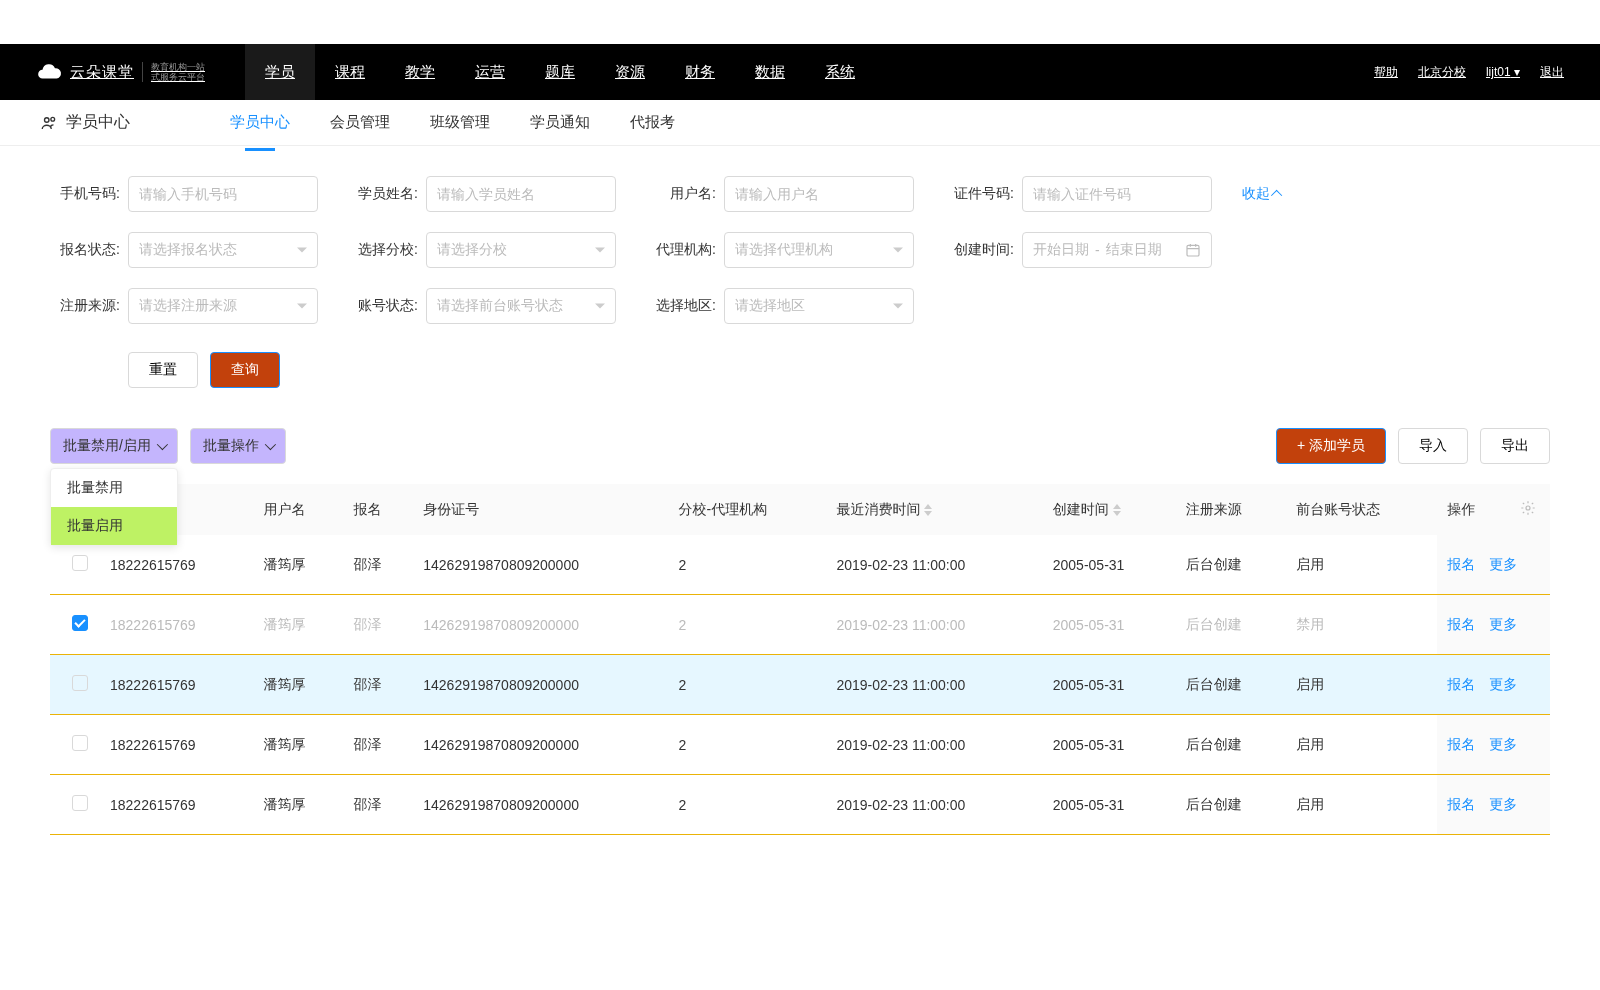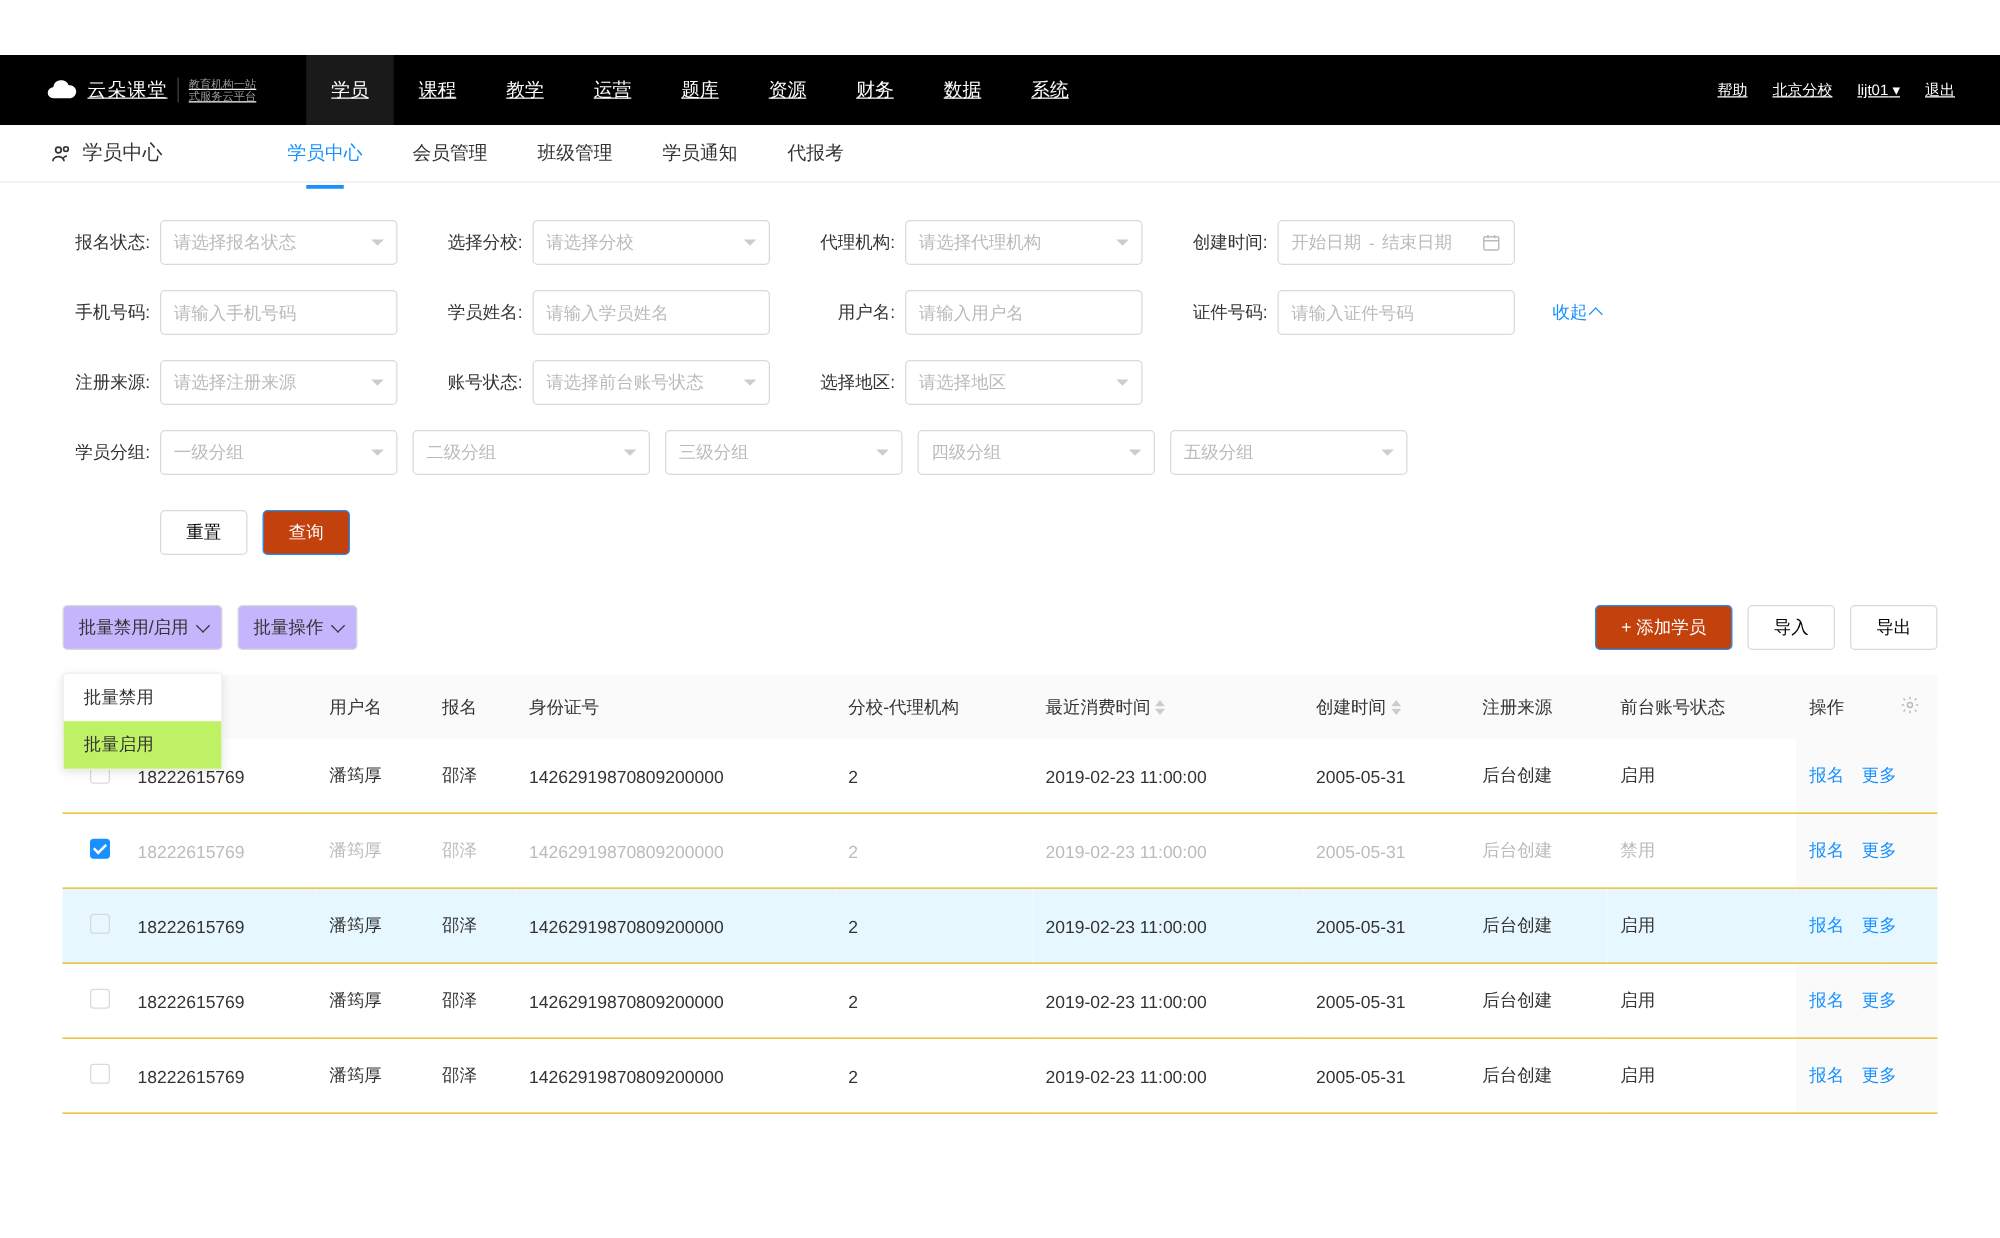--- a/index.html
+++ b/index.html
@@ -34,21 +34,21 @@
 .date-range-icon{position:absolute;right:10px;top:50%;transform:translateY(-50%);color:#bbb;}
 .collapse-link{color:#1890ff;cursor:pointer;display:flex;align-items:center;gap:4px;font-size:14px;}
 .group-selects{display:flex;gap:12px;}
 .btn{height:36px;padding:0 20px;border-radius:4px;cursor:pointer;font-size:14px;display:inline-flex;align-items:center;justify-content:center;border:1px solid #d9d9d9;background:#fff;}
 .btn-primary{background:#c2410c;color:#fff;border-color:#1890ff;}
 .btn-row{display:flex;gap:12px;margin-left:78px;margin-top:8px;}
 .toolbar{display:flex;align-items:center;margin-top:40px;position:relative;}
 .toolbar-left{display:flex;gap:12px;}
 .toolbar-right{margin-left:auto;display:flex;gap:12px;}
 .dropdown-btn{height:36px;padding:0 12px;border:1px solid #d9d9d9;border-radius:4px;cursor:pointer;display:flex;align-items:center;gap:6px;background:#c4b5fd;font-size:14px;}
-.dropdown-menu{position:absolute;top:54px;left:0;background:#fff;border:1px solid #eee;border-radius:4px;box-shadow:0 2px 8px rgba(0,0,0,0.1);min-width:128px;z-index:10;}
+.dropdown-menu{position:absolute;top:40px;left:0;background:#fff;border:1px solid #eee;border-radius:4px;box-shadow:0 2px 8px rgba(0,0,0,0.1);min-width:128px;z-index:10;}
 .dropdown-item{padding:10px 16px;cursor:pointer;font-size:14px;}
 .dropdown-item.hover{background:#bef264;}
 .table{width:100%;margin-top:20px;border-collapse:collapse;}
 .table th{background:#fafafa;text-align:left;padding:16px 10px;font-weight:500;font-size:14px;color:#333;}
 .table td{padding:20px 10px;border-bottom:1px solid #eab308;font-size:14px;}
 .table tr.row-hovered td{background:#e6f7ff;}
 .table tr.row-disabled td{color:#bbb;}
 .checkbox{width:16px;height:16px;border:1px solid #d9d9d9;border-radius:3px;cursor:pointer;display:inline-block;position:relative;}
 .checkbox.checked{background:#1890ff;border-color:#1890ff;}
 .checkbox.checked::after{content:"";position:absolute;left:4px;top:1px;width:4px;height:8px;border:solid #fff;border-width:0 2px 2px 0;transform:rotate(45deg);}
@@ -113,20 +113,42 @@
       <div class="sub-nav-item">班级管理</div>
       <div class="sub-nav-item">学员通知</div>
       <div class="sub-nav-item">代报考</div>
     </div>
 </div>
 
 <div class="content">
   <div class="filters">
     <div class="filter-row">
       <div class="filter-group">
+          <span class="filter-label">手机号码</span>
+          <input class="input" placeholder="请输入手机号码" style="">
+        </div>
+      <div class="filter-group">
+          <span class="filter-label">学员姓名</span>
+          <input class="input" placeholder="请输入学员姓名" style="">
+        </div>
+      <div class="filter-group">
+          <span class="filter-label">用户名</span>
+          <input class="input" placeholder="请输入用户名" style="">
+        </div>
+      <div class="filter-group">
+          <span class="filter-label">证件号码</span>
+          <input class="input" placeholder="请输入证件号码" style="">
+        </div>
+      <span class="collapse-link">
+          <span>收起</span> 
+          <span class="chevron-up-sm"></span>
+        </span>
+    </div>
+    <div class="filter-row">
+      <div class="filter-group">
           <span class="filter-label">报名状态</span>
           <div class="select">
             <span>请选择报名状态</span>
           </div>
         </div>
       <div class="filter-group">
           <span class="filter-label">选择分校</span>
           <div class="select">
             <span>请选择分校</span>
           </div>
@@ -140,81 +162,37 @@
       <div class="filter-group">
           <span class="filter-label">创建时间</span>
           <div class="date-range"><span>开始日期</span> - <span>结束日期</span><svg class="date-range-icon" width="16" height="16" viewBox="0 0 24 24" fill="none" stroke="#bbb" stroke-width="1.8">
               <rect x="3" y="5" width="18" height="16" rx="2"></rect>
               <path d="M3 10h18M8 3v4M16 3v4"></path>
             </svg></div>
         </div>
     </div>
     <div class="filter-row">
       <div class="filter-group">
-          <span class="filter-label">手机号码</span>
-          <input class="input" placeholder="请输入手机号码" style="">
-        </div>
-      <div class="filter-group">
-          <span class="filter-label">学员姓名</span>
-          <input class="input" placeholder="请输入学员姓名" style="">
-        </div>
-      <div class="filter-group">
-          <span class="filter-label">用户名</span>
-          <input class="input" placeholder="请输入用户名" style="">
-        </div>
-      <div class="filter-group">
-          <span class="filter-label">证件号码</span>
-          <input class="input" placeholder="请输入证件号码" style="">
-        </div>
-      <span class="collapse-link">
-          <span>收起</span> 
-          <span class="chevron-up-sm"></span>
-        </span>
-    </div>
-    <div class="filter-row">
-      <div class="filter-group">
           <span class="filter-label">注册来源</span>
           <div class="select">
             <span>请选择注册来源</span>
           </div>
         </div>
       <div class="filter-group">
           <span class="filter-label">账号状态</span>
           <div class="select">
             <span>请选择前台账号状态</span>
           </div>
         </div>
       <div class="filter-group">
           <span class="filter-label">选择地区</span>
           <div class="select">
             <span>请选择地区</span>
           </div>
         </div>
-    </div>
-    <div class="filter-row">
-      <div class="filter-group">
-          <span class="filter-label">学员分组</span>
-        <div class="group-selects" id="group-selects">
-            <div class="select" style="width: 190px;">
-              <span>一级分组</span>
-            </div>
-            <div class="select" style="width: 190px;">
-              <span>二级分组</span>
-            </div>
-            <div class="select" style="width: 190px;">
-              <span>三级分组</span>
-            </div>
-            <div class="select" style="width: 190px;">
-              <span>四级分组</span>
-            </div>
-            <div class="select" style="width: 190px;">
-              <span>五级分组</span>
-            </div>
-          </div>
-      </div>
     </div>
     <div class="btn-row">
       <button class="btn">重置</button>
       <button class="btn btn-primary">查询</button>
     </div>
   </div>
 
   <div class="toolbar">
     <div class="toolbar-left">
       <div class="dropdown-btn">

